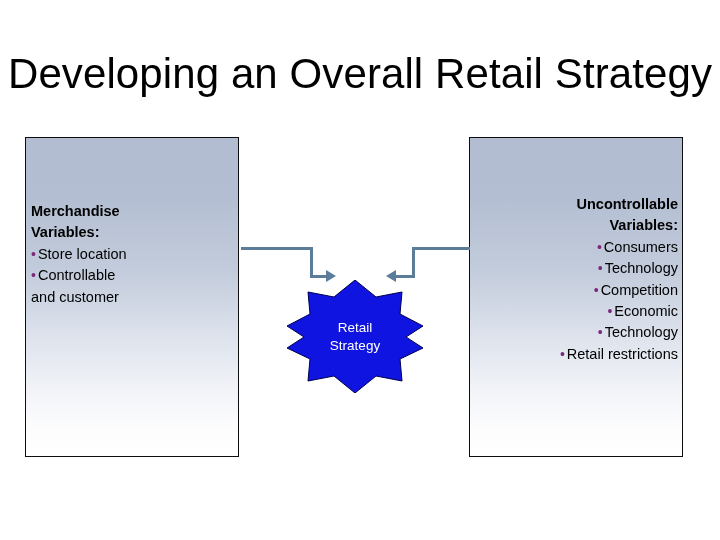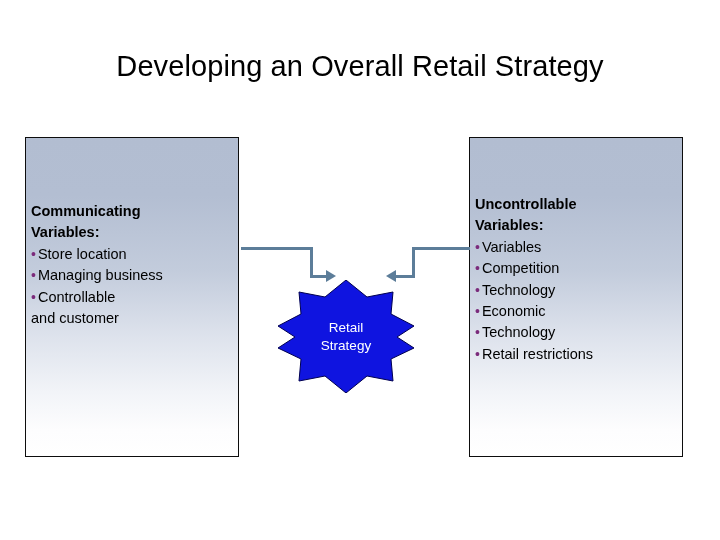--- a/index.html
+++ b/index.html
@@ -22,21 +22,21 @@
     height: 540px;
     background: #ffffff;
   }
 
   #slide-title {
     position: absolute;
     left: 0;
     top: 50px;
     width: 720px;
     text-align: center;
-    font-size: 29px;
+    font-size: 42px;
     font-weight: 400;
     color: #000000;
     letter-spacing: 0.1px;
     white-space: nowrap;
   }
 
   .var-box {
     position: absolute;
     top: 137px;
     width: 214px;
@@ -47,21 +47,21 @@
         #b2bdd1 0%,
         #b3bed2 18%,
         #c3ccdc 42%,
         #dde2ec 62%,
         #f2f4f8 80%,
         #fdfdfe 92%,
         #ffffff 100%);
   }
 
   #box-controllable { left: 25px; }
-  #box-uncontrollable { left: 469px; }
+  #box-uncontrollable { left: 469px; text-align: right; }
 
   .box-text {
     position: absolute;
     left: 5px;
     right: 4px;
     font-size: 14.5px;
     line-height: 21.4px;
     color: #000000;
   }
   #box-controllable .box-text { top: 63px; }
@@ -120,21 +120,21 @@
     left: 386px; top: 270px;
     width: 0; height: 0;
     border-top: 6.5px solid transparent;
     border-bottom: 6.5px solid transparent;
     border-right: 10px solid #5c7d99;
   }
 
   
   #star-wrap {
     position: absolute;
-    left: 275px;
+    left: 284px;
     top: 280px;
     width: 142px;
     height: 113px;
   }
   #star-svg {
     display: block;
     width: 142px;
     height: 113px;
   }
   #star-label {
@@ -155,38 +155,37 @@
 </style>
 </head>
 <body>
 
 <div id="slide">
 
   <div id="slide-title">Developing an Overall Retail Strategy</div>
 
   <div class="var-box" id="box-controllable">
     <div class="box-text">
-      <div class="heading-line">Communicating</div>
+      <div class="heading-line">Merchandise</div>
       <div class="heading-line">Variables:</div>
 
       <div class="bullet-line"><span class="bdot">•</span><span>Store location</span></div>
-      <div class="bullet-line"><span class="bdot">•</span><span>Managing business</span></div>
       <div class="bullet-line"><span class="bdot">•</span><span>Controllable</span></div>
       <div class="plain-line">and customer</div>
     </div>
   </div>
 
   <div class="var-box" id="box-uncontrollable">
     <div class="box-text">
       <div class="heading-line">Uncontrollable</div>
       <div class="heading-line">Variables:</div>
 
-      <div class="bullet-line"><span class="bdot">•</span><span>Variables</span></div>
+      <div class="bullet-line"><span class="bdot">•</span><span>Consumers</span></div>
+      <div class="bullet-line"><span class="bdot">•</span><span>Technology</span></div>
       <div class="bullet-line"><span class="bdot">•</span><span>Competition</span></div>
-      <div class="bullet-line"><span class="bdot">•</span><span>Technology</span></div>
       <div class="bullet-line"><span class="bdot">•</span><span>Economic</span></div>
       <div class="bullet-line"><span class="bdot">•</span><span>Technology</span></div>
       <div class="bullet-line"><span class="bdot">•</span><span>Retail restrictions</span></div>
     </div>
   </div>
 
   <div class="conn" id="conn-left-h1"></div>
   <div class="conn" id="conn-left-v"></div>
   <div class="conn" id="conn-left-h2"></div>
   <div id="arrow-left-head"></div>

